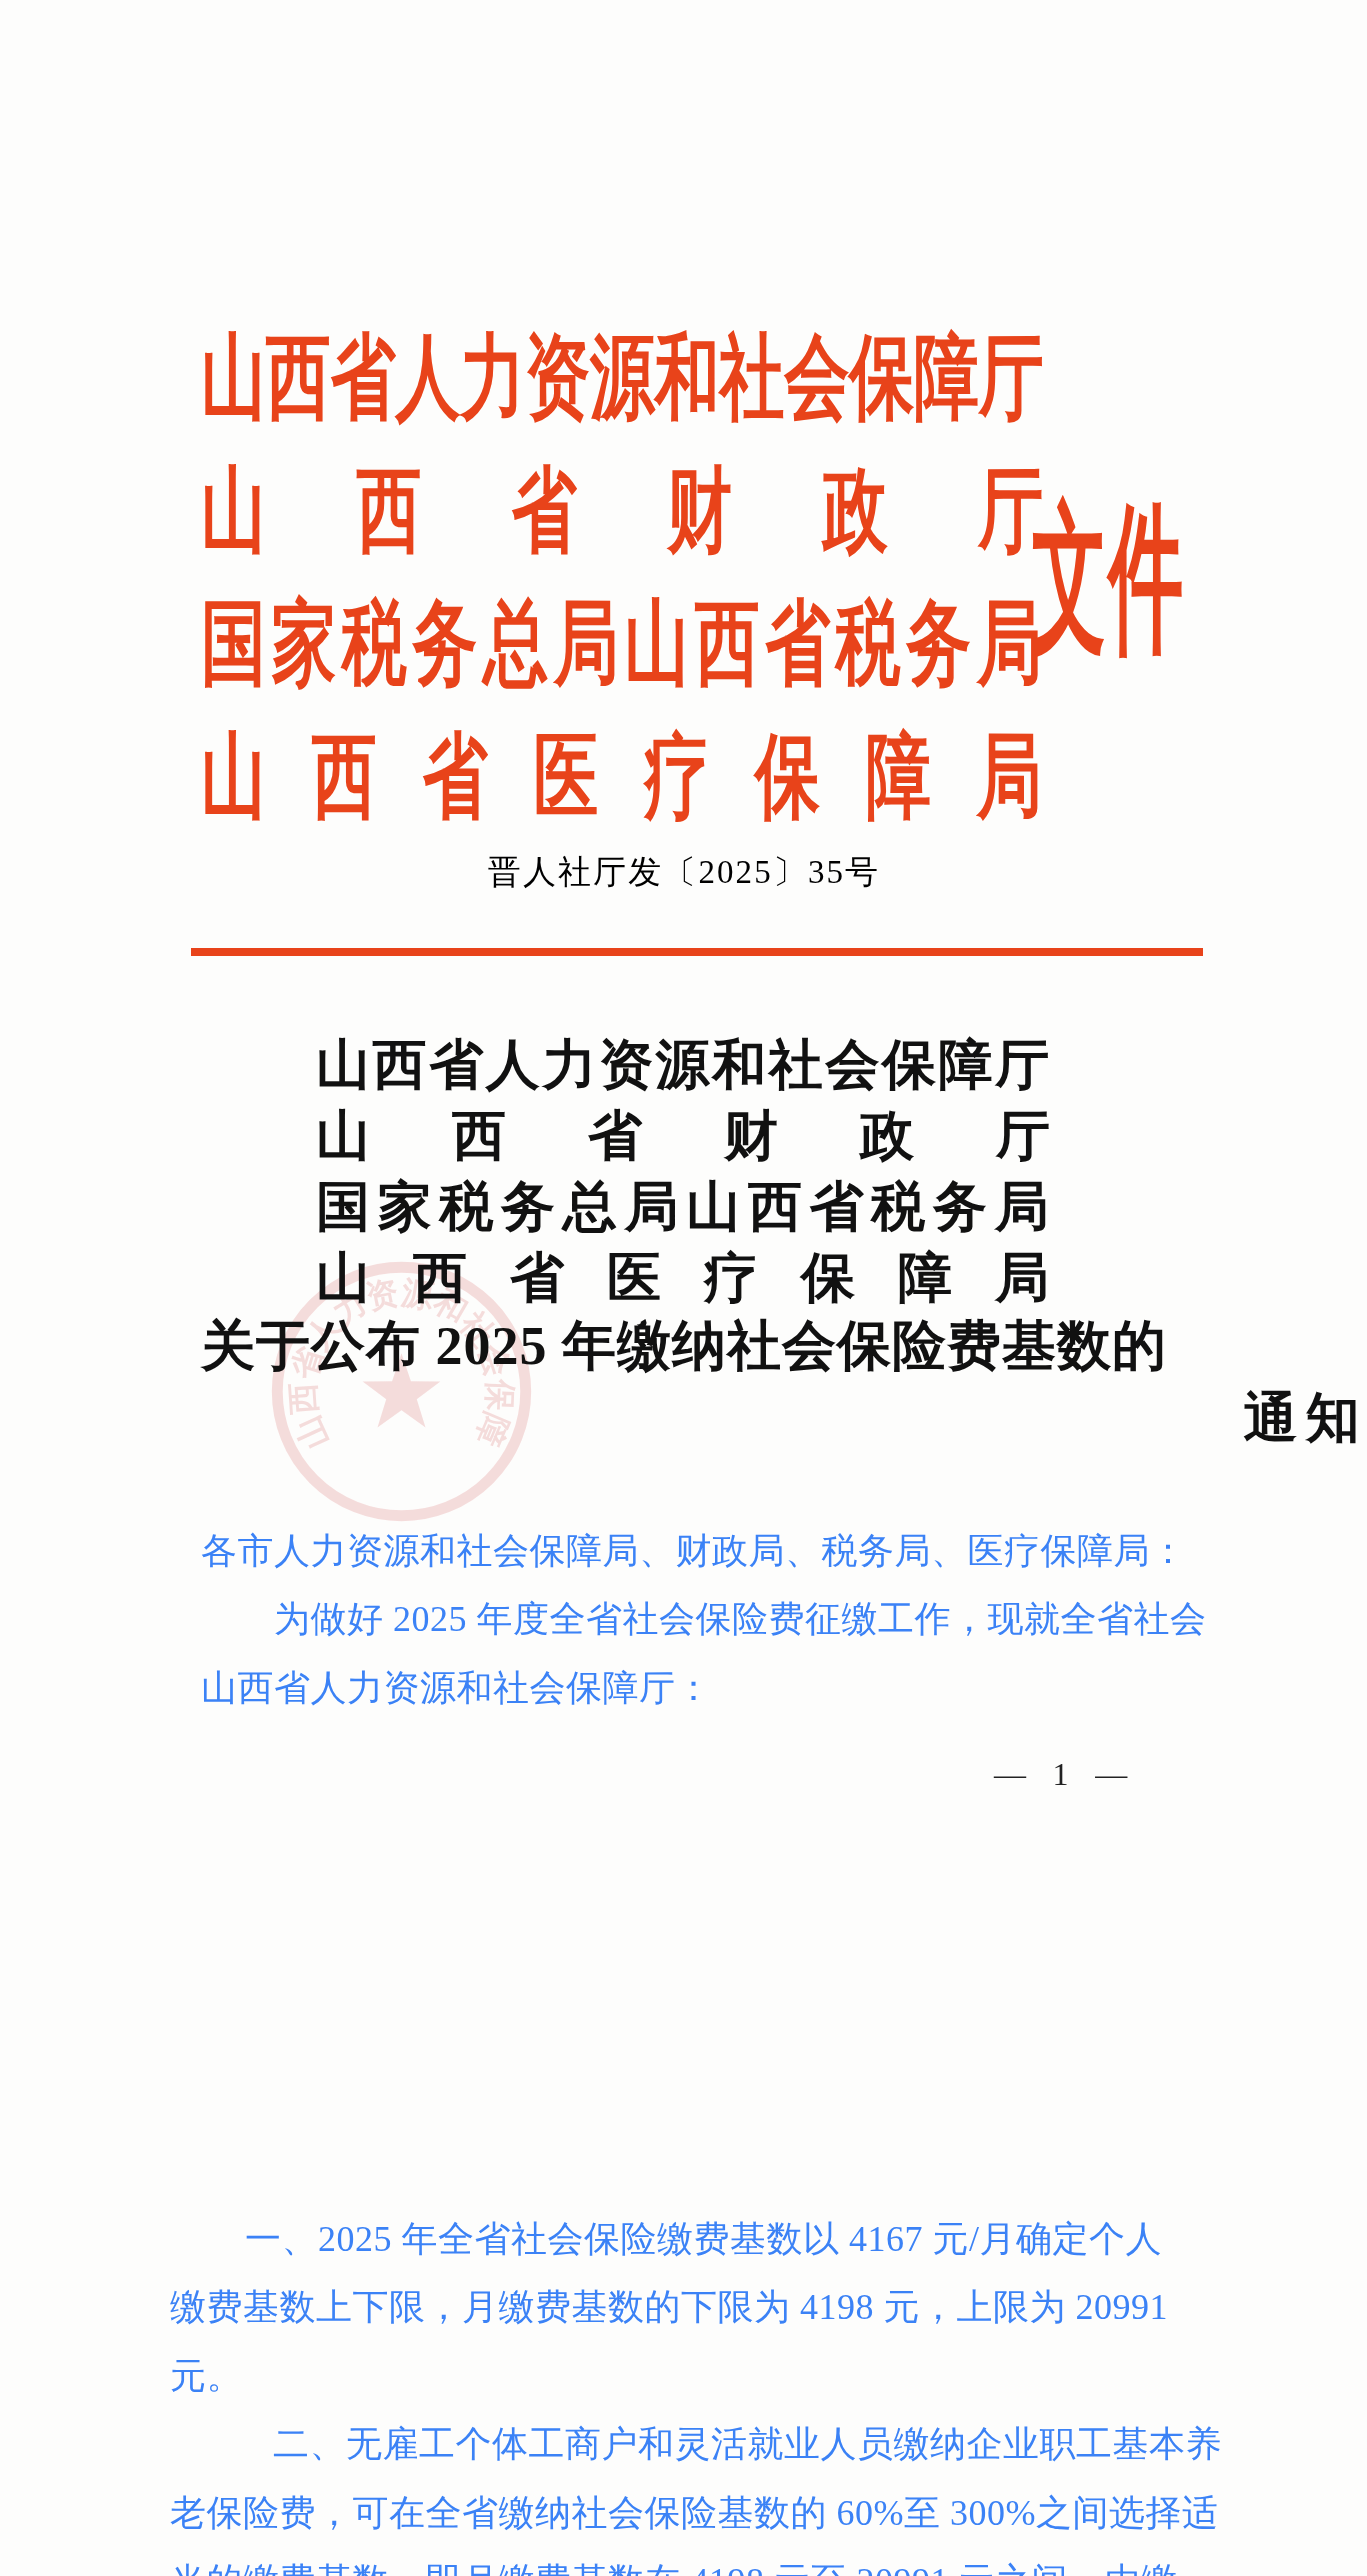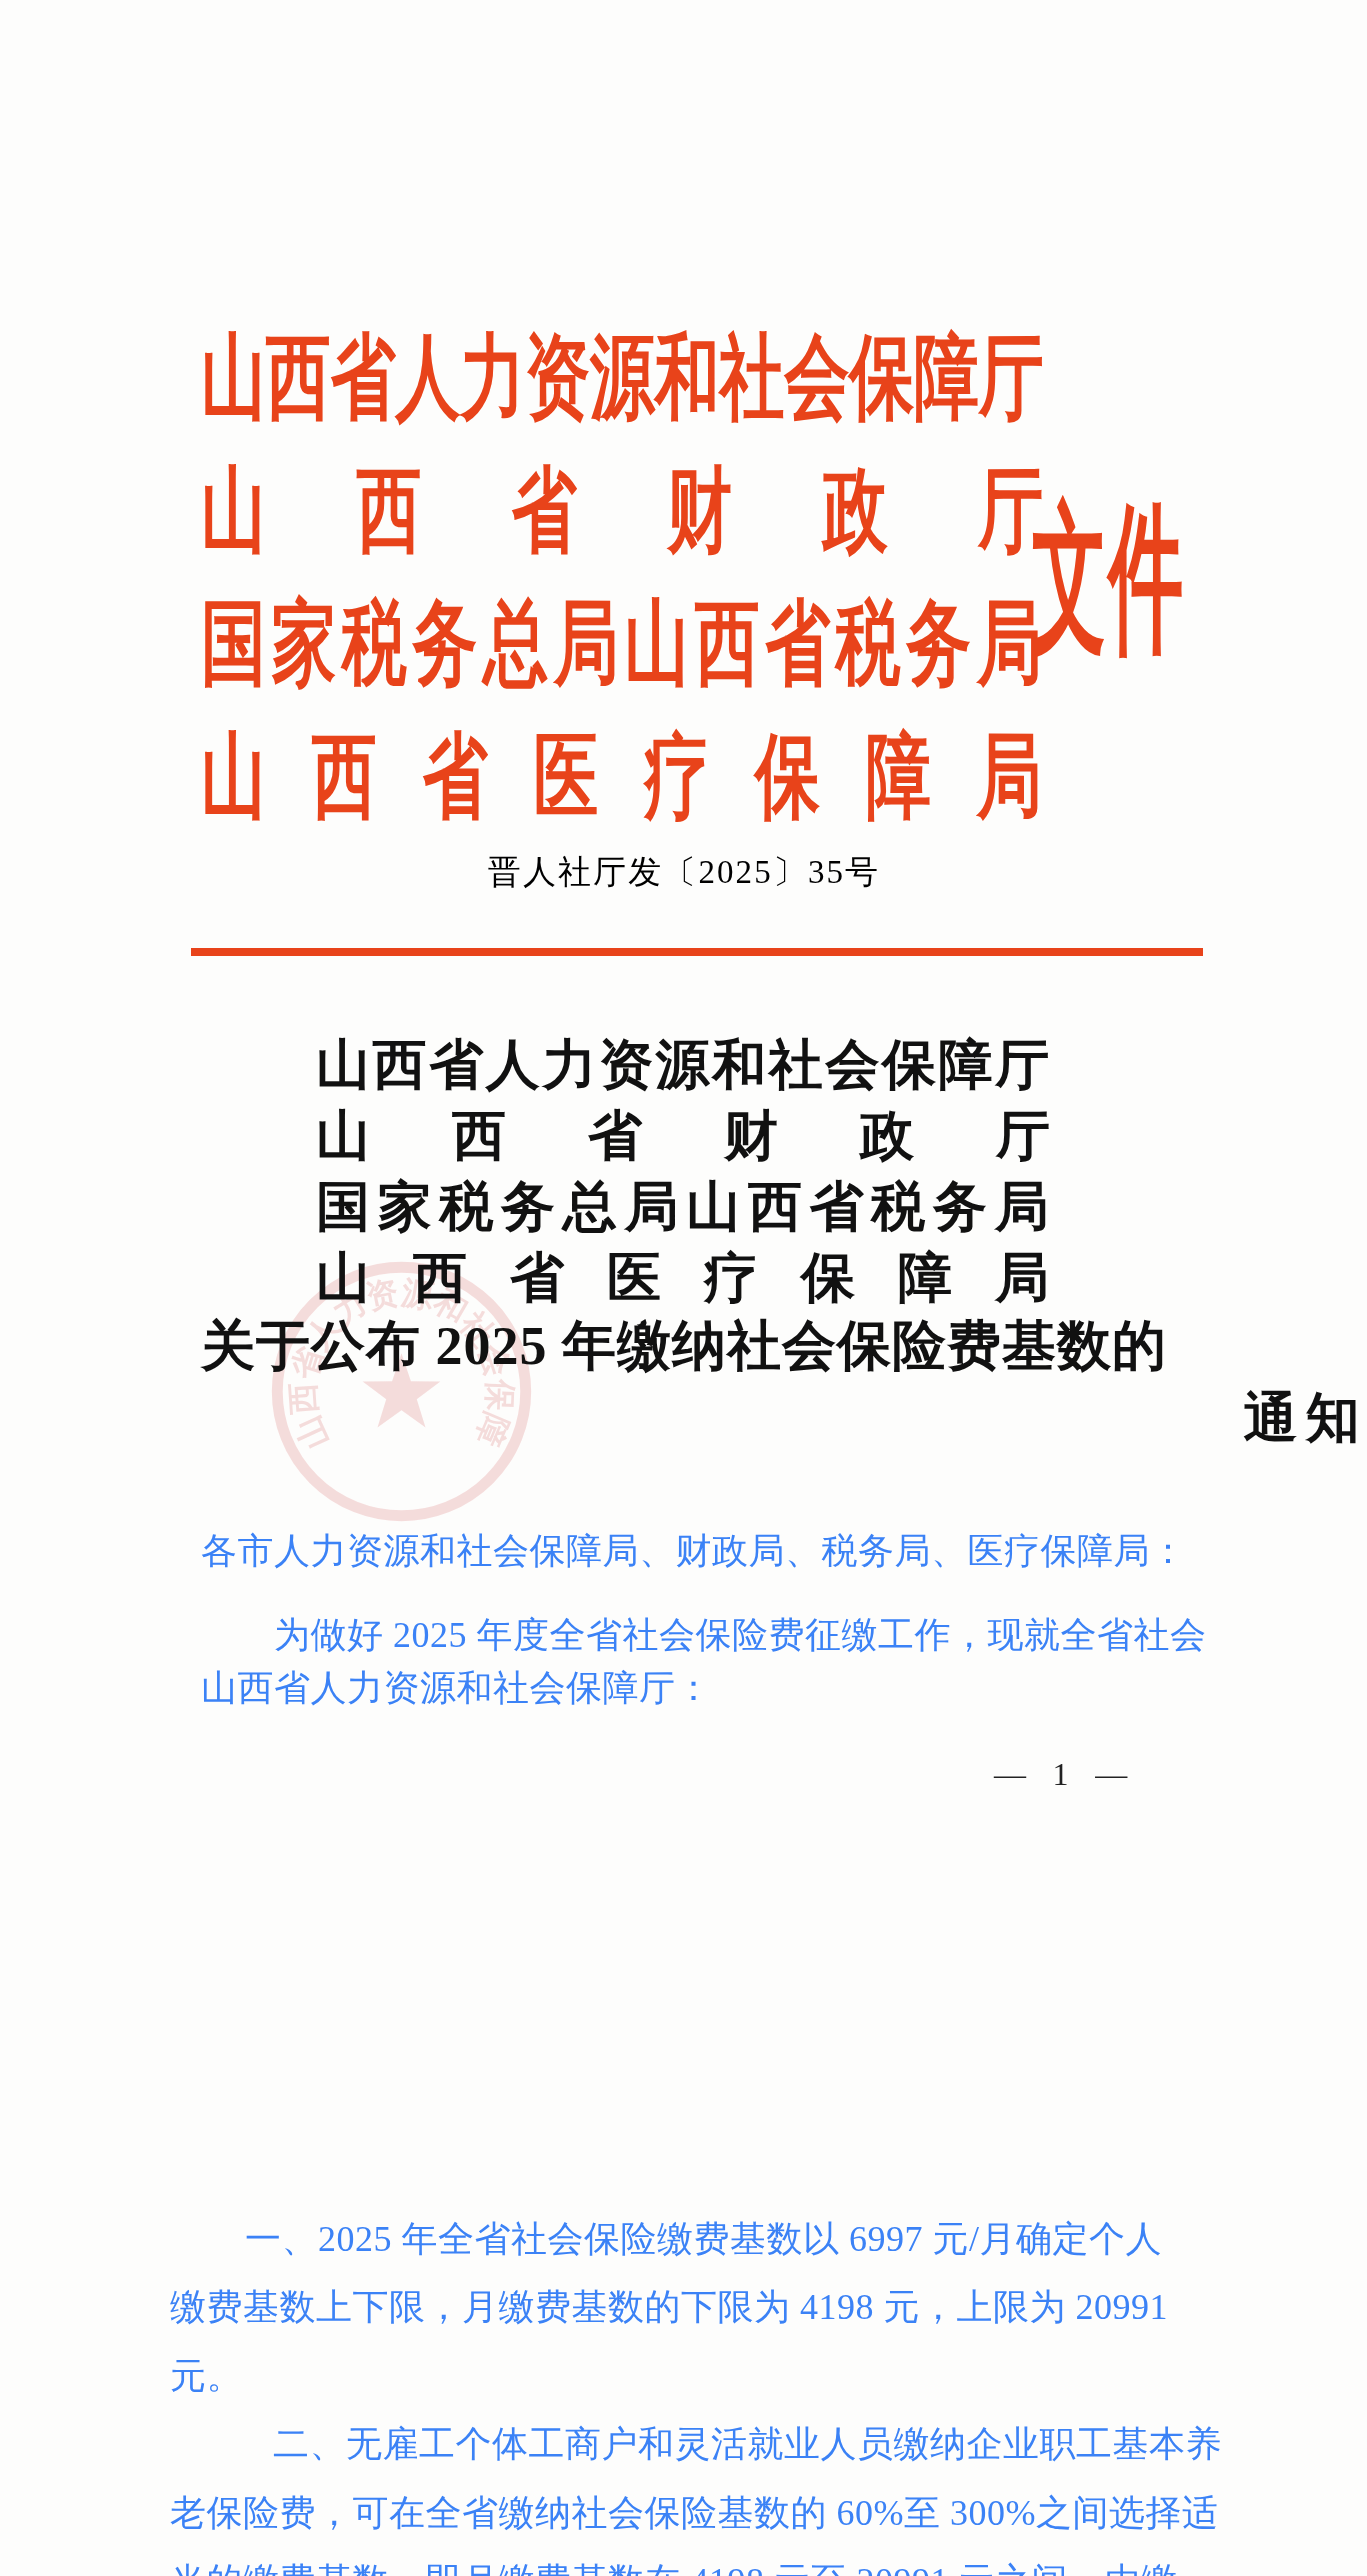--- a/index.html
+++ b/index.html
@@ -39,21 +39,21 @@
   .tl-0{top:1038px;letter-spacing:2.6px;}
   .tl-1{top:1109px;letter-spacing:82px;}
   .tl-2{top:1180px;letter-spacing:7.7px;}
   .tl-3{top:1251px;letter-spacing:43px;}
   .title-subject{left:0;top:1319px;width:1368px;text-align:center;font-size:54px;font-weight:700;color:#111;letter-spacing:1px;}
   .title-subject2{left:0;top:1391px;width:1368px;text-align:right;font-size:54px;font-weight:700;color:#111;letter-spacing:8.2px;}
 
   
   .body-line{font-size:36px;letter-spacing:0.5px;color:#3b82f6;}
   .p1-l0{left:201px;top:1533px;}
-  .p1-l1{left:274px;top:1601px;margin-top:16px;}
+  .p1-l1{left:274px;top:1601px;}
   .p1-l2{left:201px;top:1670px;}
   .pageno1{left:994px;top:1758px;font-size:32px;letter-spacing:9.3px;color:#222;}
 
   .p2-l0{left:245px;top:2221px;}
   .p2-l1{left:170px;top:2289px;}
   .p2-l2{left:170px;top:2358px;}
   .p2-l3{left:245px;top:2426px;margin-left:28px;}
   .p2-l4{left:170px;top:2495px;}
   .p2-l5{left:170px;top:2563px;}
 
@@ -90,21 +90,21 @@
   <div class="abs title-line tl-2">国家税务总局山西省税务局</div>
   <div class="abs title-line tl-3">山西省医疗保障局</div>
   <div class="abs title-subject">关于公布 2025 年缴纳社会保险费基数的</div>
   <div class="abs title-subject2">通知</div>
 
   <div class="abs body-line p1-l0">各市人力资源和社会保障局、财政局、税务局、医疗保障局：</div>
   <div class="abs body-line p1-l1">为做好 2025 年度全省社会保险费征缴工作，现就全省社会</div>
   <div class="abs body-line p1-l2">山西省人力资源和社会保障厅：</div>
   <div class="abs pageno1">— 1 —</div>
 
-  <div class="abs body-line p2-l0">一、2025 年全省社会保险缴费基数以 6997 元/月确定个人</div>
+  <div class="abs body-line p2-l0">一、2025 年全省社会保险缴费基数以 4167 元/月确定个人</div>
   <div class="abs body-line p2-l1">缴费基数上下限，月缴费基数的下限为 4198 元，上限为 20991</div>
   <div class="abs body-line p2-l2">元。</div>
   <div class="abs body-line p2-l3">二、无雇工个体工商户和灵活就业人员缴纳企业职工基本养</div>
   <div class="abs body-line p2-l4">老保险费，可在全省缴纳社会保险基数的 60%至 300%之间选择适</div>
   <div class="abs body-line p2-l5">当的缴费基数，即月缴费基数在 4198 元至 20991 元之间，由缴</div>
 
 </div>
 
 
 </body></html>

